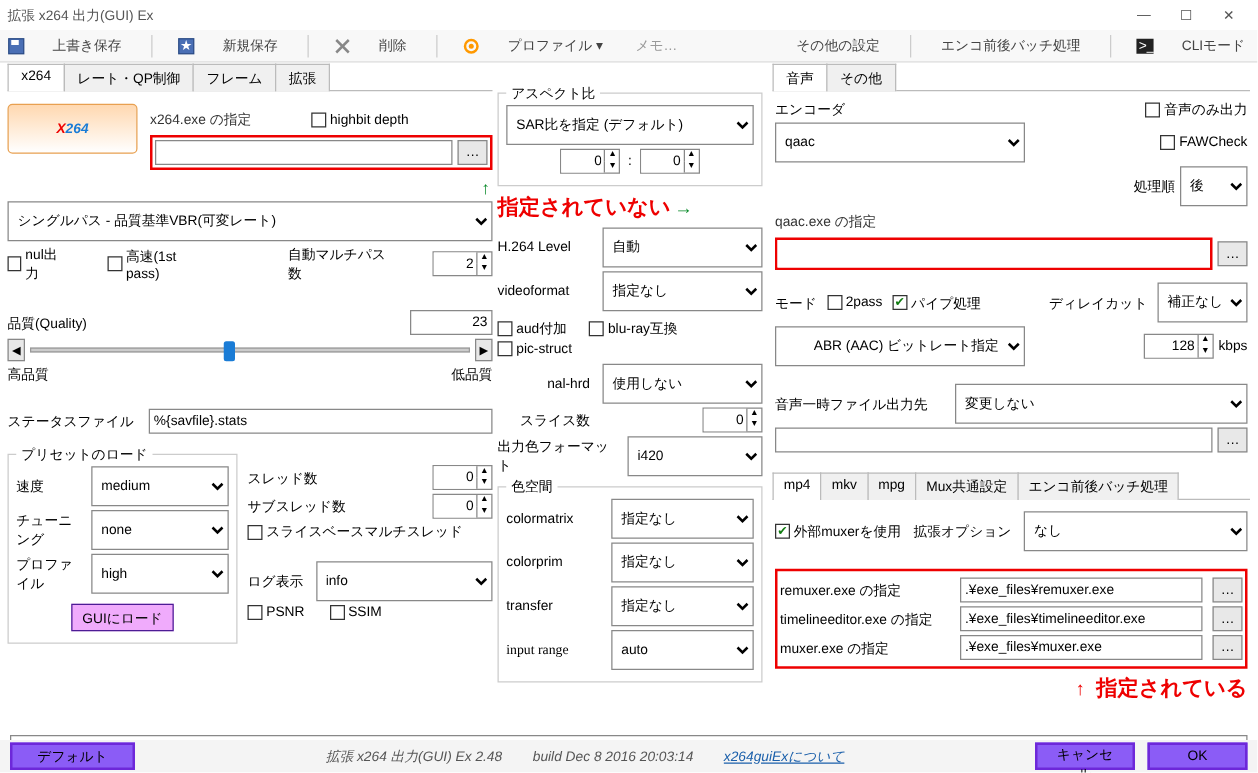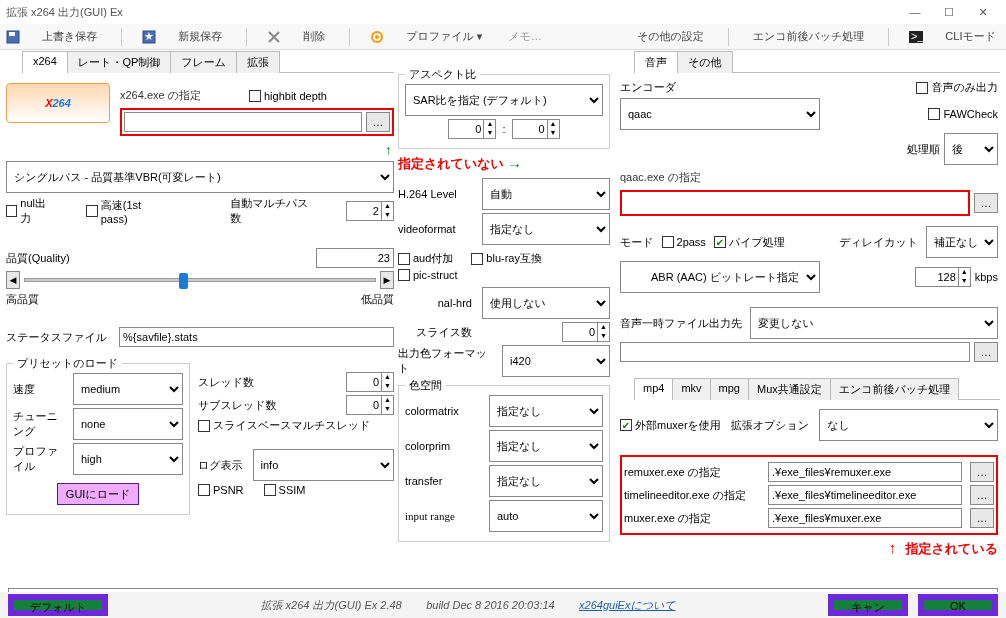--- a/index.html
+++ b/index.html
@@ -7,21 +7,21 @@
   .titlebar { height: 24px; display: flex; align-items: center; padding: 0 6px; color: #555; }
   .titlebar-spacer { flex: 1; }
   .win-btn { width: 34px; height: 24px; display: inline-flex; align-items: center; justify-content: center; color: #555; }
   .toolbar { height: 26px; display: flex; align-items: center; padding: 0 6px; gap: 18px; border-bottom: 1px solid #ddd; background:#f8f8f8;}
   .tb-btn { display: inline-flex; align-items: center; gap: 3px; padding: 2px 4px; color: #444; }
   .tb-sep { width:1px; height:18px; background:#ccc; margin:0 2px;}
   .main { position: absolute; top: 50px; left: 0; right: 0; bottom: 46px; }
   .left-panel { position:absolute; left:6px; top:0; width:388px; height:100%; }
   .mid-panel  { position:absolute; left:398px; top:0; width:212px; height:100%; }
   .right-panel{ position:absolute; left:618px; top:0; width:382px; height:100%; }
-  .tabs { display:flex; border-bottom:1px solid #bbb;margin-left:16px; }
+  .tabs { display:flex; border-bottom:1px solid #bbb; }
   .tab { padding:3px 10px; border:1px solid #bbb; border-bottom:none; margin-right:-1px; background:#f0f0f0; position:relative; top:1px;}
   .tab.active { background:#fff; }
   .tab.sm { padding:3px 8px; }
   .group-label { color:#333; padding:2px 0;}
   .fieldset { border:1px solid #ccc; padding:6px; margin-top:6px; position:relative;}
   .fieldset .legend { position:absolute; top:-8px; left:6px; background:#fff; padding:0 4px; font-size:11px;}
   input[type=text], select { border:1px solid #888; height:20px; padding:0 3px; background:#fff; font-size:11px;}
   input[type=text].sm{width:60px;}
   select{height:32px;}
   .spin { display:inline-flex; align-items:center; border:1px solid #888; height:20px; }
@@ -29,24 +29,24 @@
   .spin .sp-btns{display:flex; flex-direction:column;}
   .spin .sp-btns span{width:12px; height:9px; font-size:7px; line-height:7px; text-align:center; border-left:1px solid #888;}
   .chk { display:inline-flex; align-items:center; gap:3px; }
   .chk-box{width:12px;height:12px;border:1px solid #333;display:inline-flex;align-items:center;justify-content:center;font-size:9px;line-height:9px;}
   .chk-box.checked::after{content:"✔";color:#107c10;font-size:10px;}
   .red-box{border:2px solid #e00;}
   .btn-ellipsis{width:24px;height:20px;border:1px solid #888;background:#e8e8e8;display:inline-flex;align-items:center;justify-content:center;}
   .slider-track{position:relative;height:4px;background:#ccc;border:1px solid #999;margin:6px 0;}
   .slider-thumb{position:absolute;top:-6px;width:9px;height:16px;background:#1a7cd6;border-radius:2px;}
   .arrow-btn{width:14px;height:18px;border:1px solid #888;background:#e8e8e8;display:inline-flex;align-items:center;justify-content:center;font-size:9px;}
-  .annot-red{color:#e00;font-weight:bold;font-size:13px;}
+  .annot-red{color:#e00;font-weight:bold;font-size:17px;}
   .annot-green{color:#0a8a2a;font-weight:bold;font-size:17px;}
   .row{display:flex;align-items:center;gap:4px;margin:3px 0;}
-  .btn{height:22px;padding:0 14px;border:6px solid #6d28d9;background:#15803d;}
+  .btn{height:22px;padding:0 14px;border:2px solid #6d28d9;background:#8b5cf6;}
   .link{color:#1a5faa;text-decoration:underline;font-style:italic;}
   .sm-btn{height:22px;padding:0 8px;border:1px solid #4c1d95;background:#f0abfc;}
   .highlight-ico{width:14px;height:14px;display:inline-block;vertical-align:middle;}
   .logo{width:104px;height:40px;background:linear-gradient(180deg,#ffd8b0,#fff);border:1px solid #e8a050;border-radius:4px;display:flex;align-items:center;justify-content:center;font-style:italic;font-weight:bold;font-size:18px;}
   .logo span.red{color:#e00;}
   .logo span.blue{color:#1a7cd6;}
 </style>
 </head>
 <body>
 
@@ -151,21 +151,21 @@
             <span>▼</span>
           </span>
         </span>
   </div>
 
   <div style="height:16px;"></div>
 
   <div class="row">
     <span>品質(Quality)</span>
     <span style="flex:1;"></span>
-    <input type="text" class="sm" style="width: 78px; text-align: right;" value="23">
+    <input type="text" class="sm" style="width: 66px; text-align: right;" value="23">
   </div>
   <div class="row">
     <span class="arrow-btn">◀</span>
     <div style="flex:1;position:relative;">
       <div class="slider-track">
         <div class="slider-thumb" style="left:44%;"></div>
       </div>
     </div>
     <span class="arrow-btn">▶</span>
   </div>
@@ -397,21 +397,21 @@
             <span class="sp-btns">
               <span>▲</span>
               <span>▼</span>
             </span>
           </span>
       <span>kbps</span>
     </div>
 
     <div class="row" style="margin-top:14px;">
       <span>音声一時ファイル出力先</span>
-      <select style="flex:1;margin-left:4px;"><option>変更しない</option></select>
+      <select style="flex:1;margin-left:18px;"><option>変更しない</option></select>
     </div>
     <div class="row">
       <input type="text" style="flex: 1 1 0%;" value="">
       <span class="btn-ellipsis">…</span>
     </div>
   </div>
 
   <div class="tabs" style="margin-top:8px;">
     <div class="tab sm active">mp4</div>
     <div class="tab sm">mkv</div>

